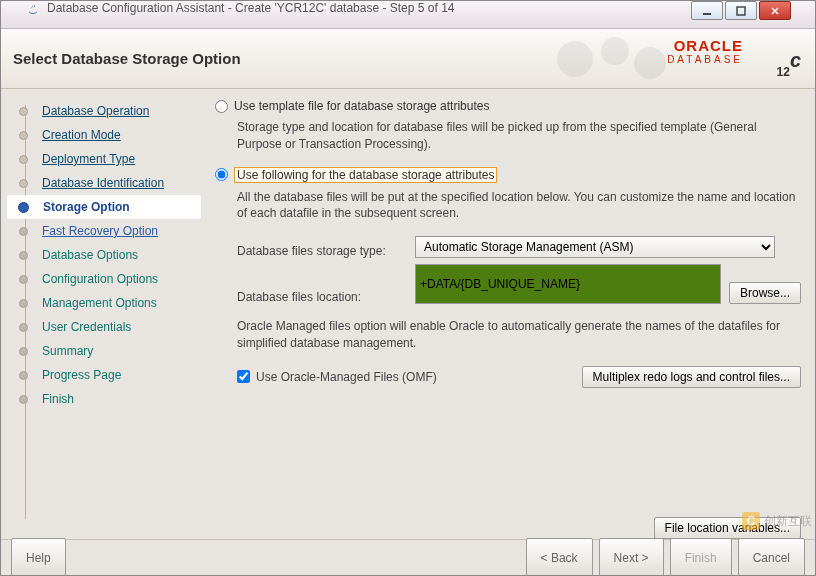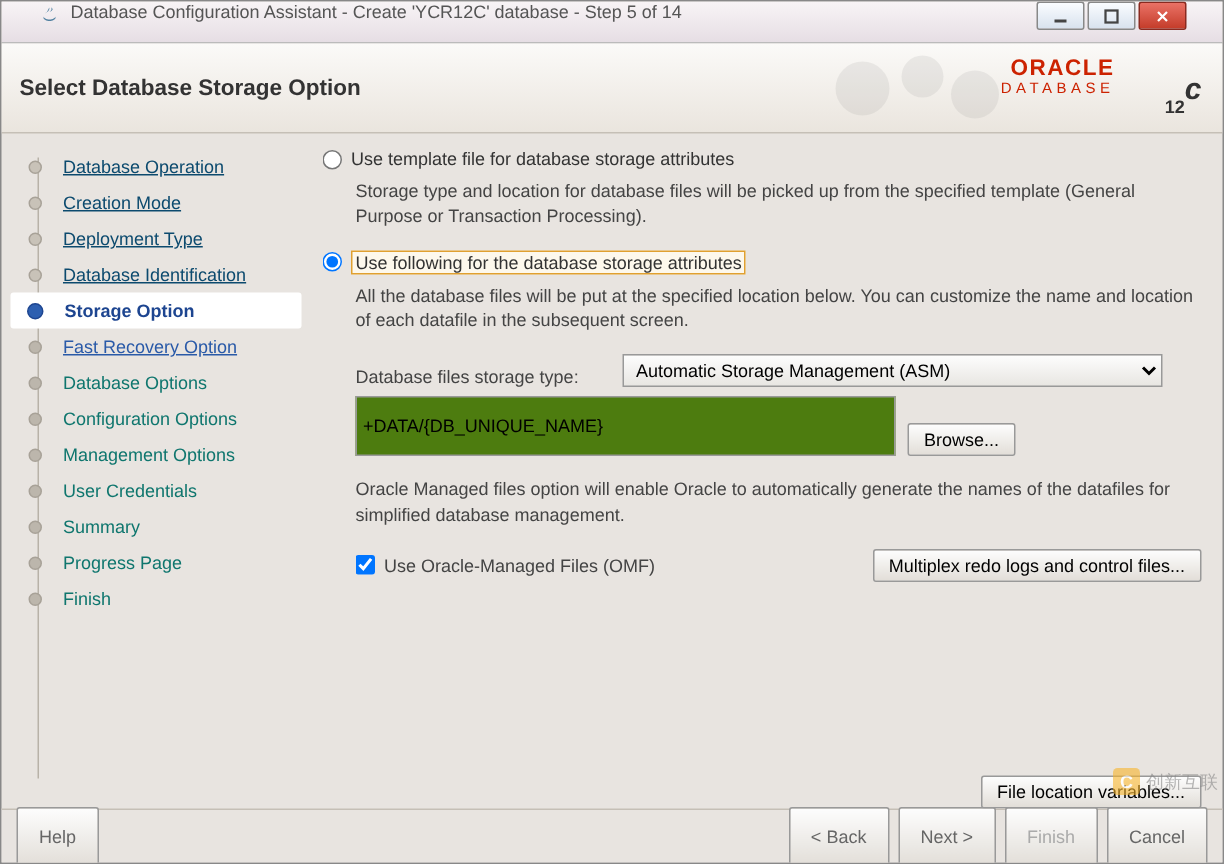--- a/index.html
+++ b/index.html
@@ -182,20 +182,21 @@
     <div class="desc">All the database files will be put at the specified location below. You can customize the name and location of each datafile in the subsequent screen.</div>
 
     <div class="form-row">
       <span class="lbl">Database files storage type:</span>
       <select class="combo">
         <option>Automatic Storage Management (ASM)</option>
       </select>
     </div>
 
     <div class="form-row">
+      <span class="lbl">Database files location:</span>
       <input class="text" value="+DATA/{DB_UNIQUE_NAME}" style="">
       <button class="btn">Browse...</button>
     </div>
 
     <div class="desc" style="margin-top:14px;">Oracle Managed files option will enable Oracle to automatically generate the names of the datafiles for simplified database management.</div>
 
     <div class="check-row">
       <input type="checkbox" checked="" style="">
       <span>Use Oracle-Managed Files (OMF)</span>
       <div style="flex:1"></div>

